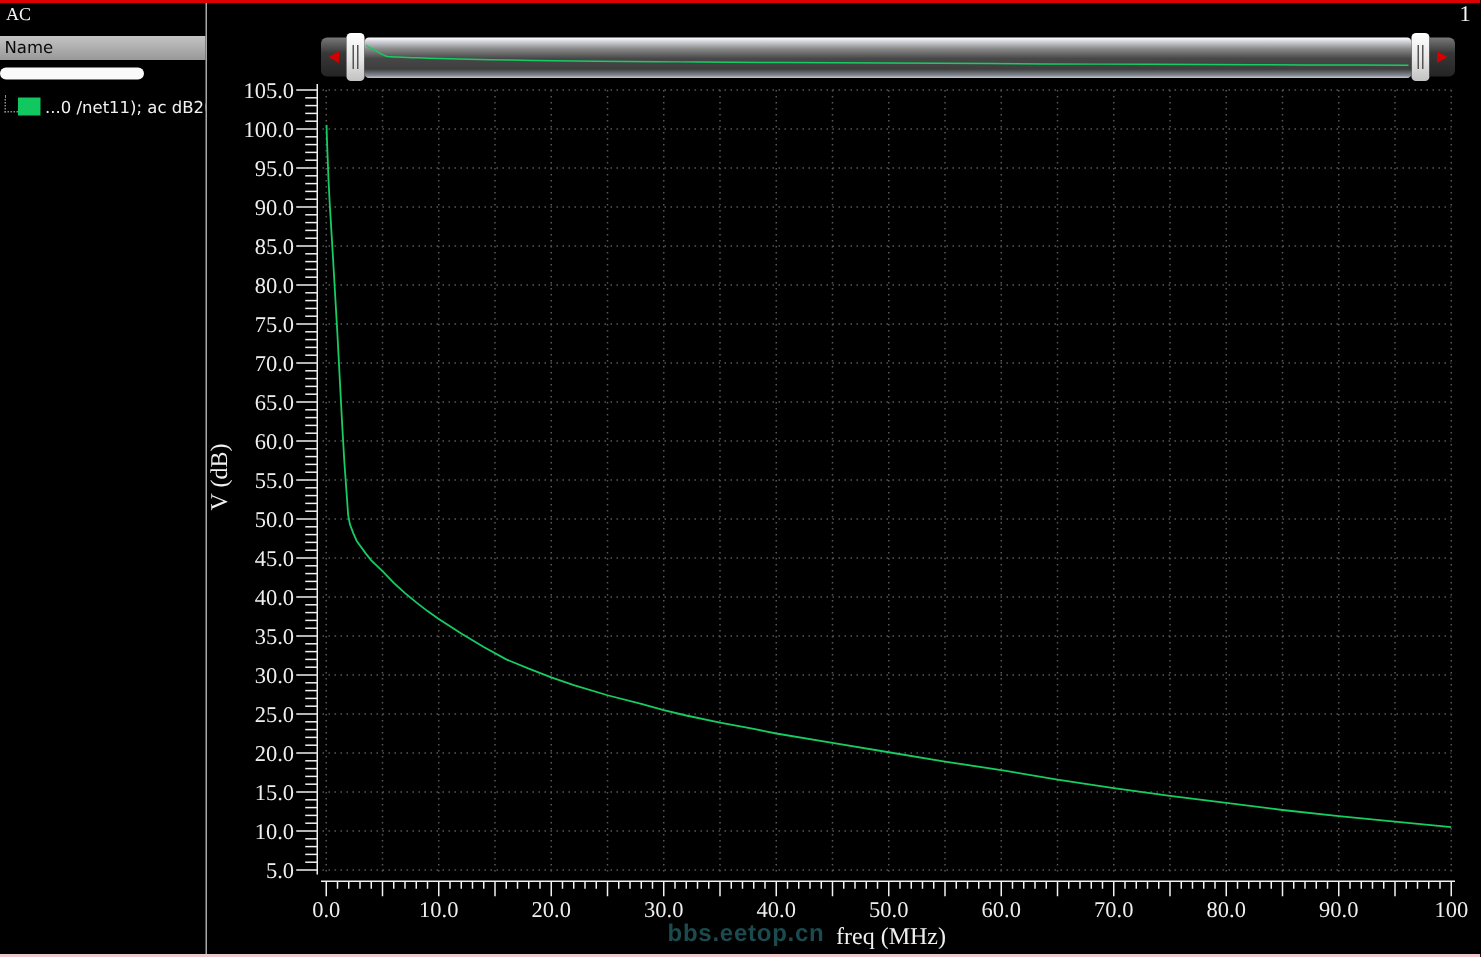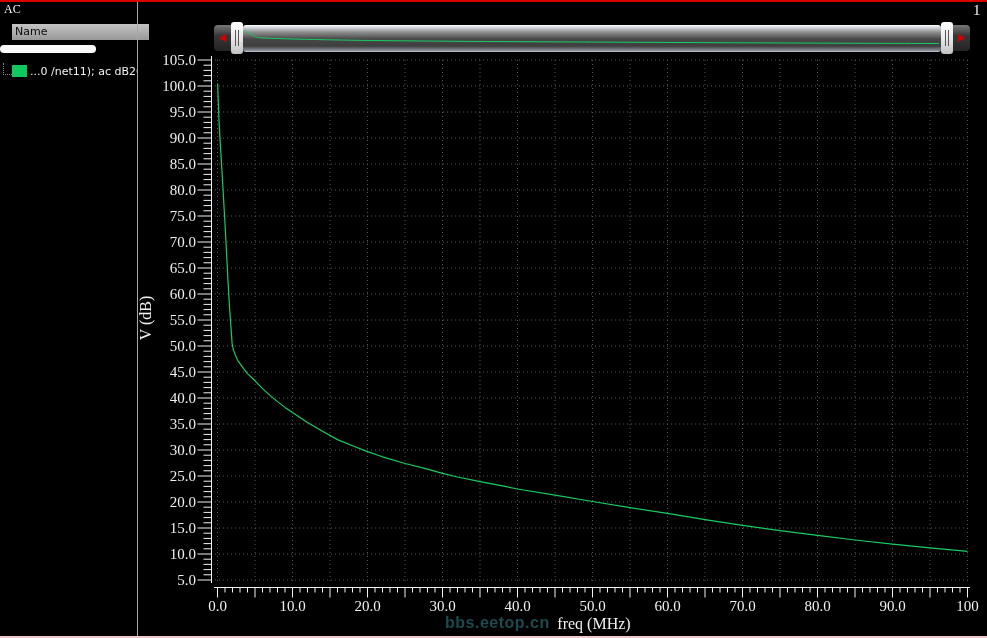--- a/index.html
+++ b/index.html
@@ -7,21 +7,21 @@
        font-family:"DejaVu Sans","Liberation Sans",sans-serif;}
   .border-top{position:absolute;left:0;top:0;width:987px;height:2px;background:#dd0000;z-index:9;}
   .border-bottom{position:absolute;left:0;top:636px;width:987px;height:2px;background:#eec9c9;z-index:9;}
   .title-ac{position:absolute;left:4px;top:2px;color:#f5f5f5;
             font-family:"Liberation Serif","DejaVu Serif",serif;font-size:12px;z-index:5;}
   .corner-num{position:absolute;left:973px;top:2px;color:#f5f5f5;
             font-family:"Liberation Serif","DejaVu Serif",serif;font-size:15px;z-index:5;}
   .panel{position:absolute;left:0;top:2px;width:137px;height:634px;background:#000;z-index:4;}
   .panel-header{position:absolute;left:0;top:22px;width:137px;height:16px;
                 background:linear-gradient(#c4c4c4,#989898);color:#0a0a0a;font-size:11px;
-                line-height:16px;padding-left:3px;box-sizing:border-box;margin-left:12px;}
+                line-height:16px;padding-left:3px;box-sizing:border-box;}
   .panel-hscroll{position:absolute;left:0;top:43px;width:96px;height:8px;background:#fafafa;
                  border-radius:4px;}
   .legend-item{position:absolute;left:0;top:60px;width:137px;height:17px;}
   .tree-branch{position:absolute;left:3px;top:1px;width:8px;height:11px;
                border-left:1px dotted #8a8a8a;border-bottom:1px dotted #8a8a8a;}
   .swatch{position:absolute;left:12px;top:3px;width:15px;height:12px;}
   .legend-label{position:absolute;left:30px;top:3px;width:107px;height:13px;color:#f2f2f2;
                 font-size:11px;line-height:13px;white-space:nowrap;overflow:hidden;}
   .vsep{position:absolute;left:137px;top:2px;width:1px;height:634px;background:#a8a8a8;z-index:6;}
   .overview-bar{position:absolute;left:214px;top:22px;width:756px;height:32px;display:flex;

